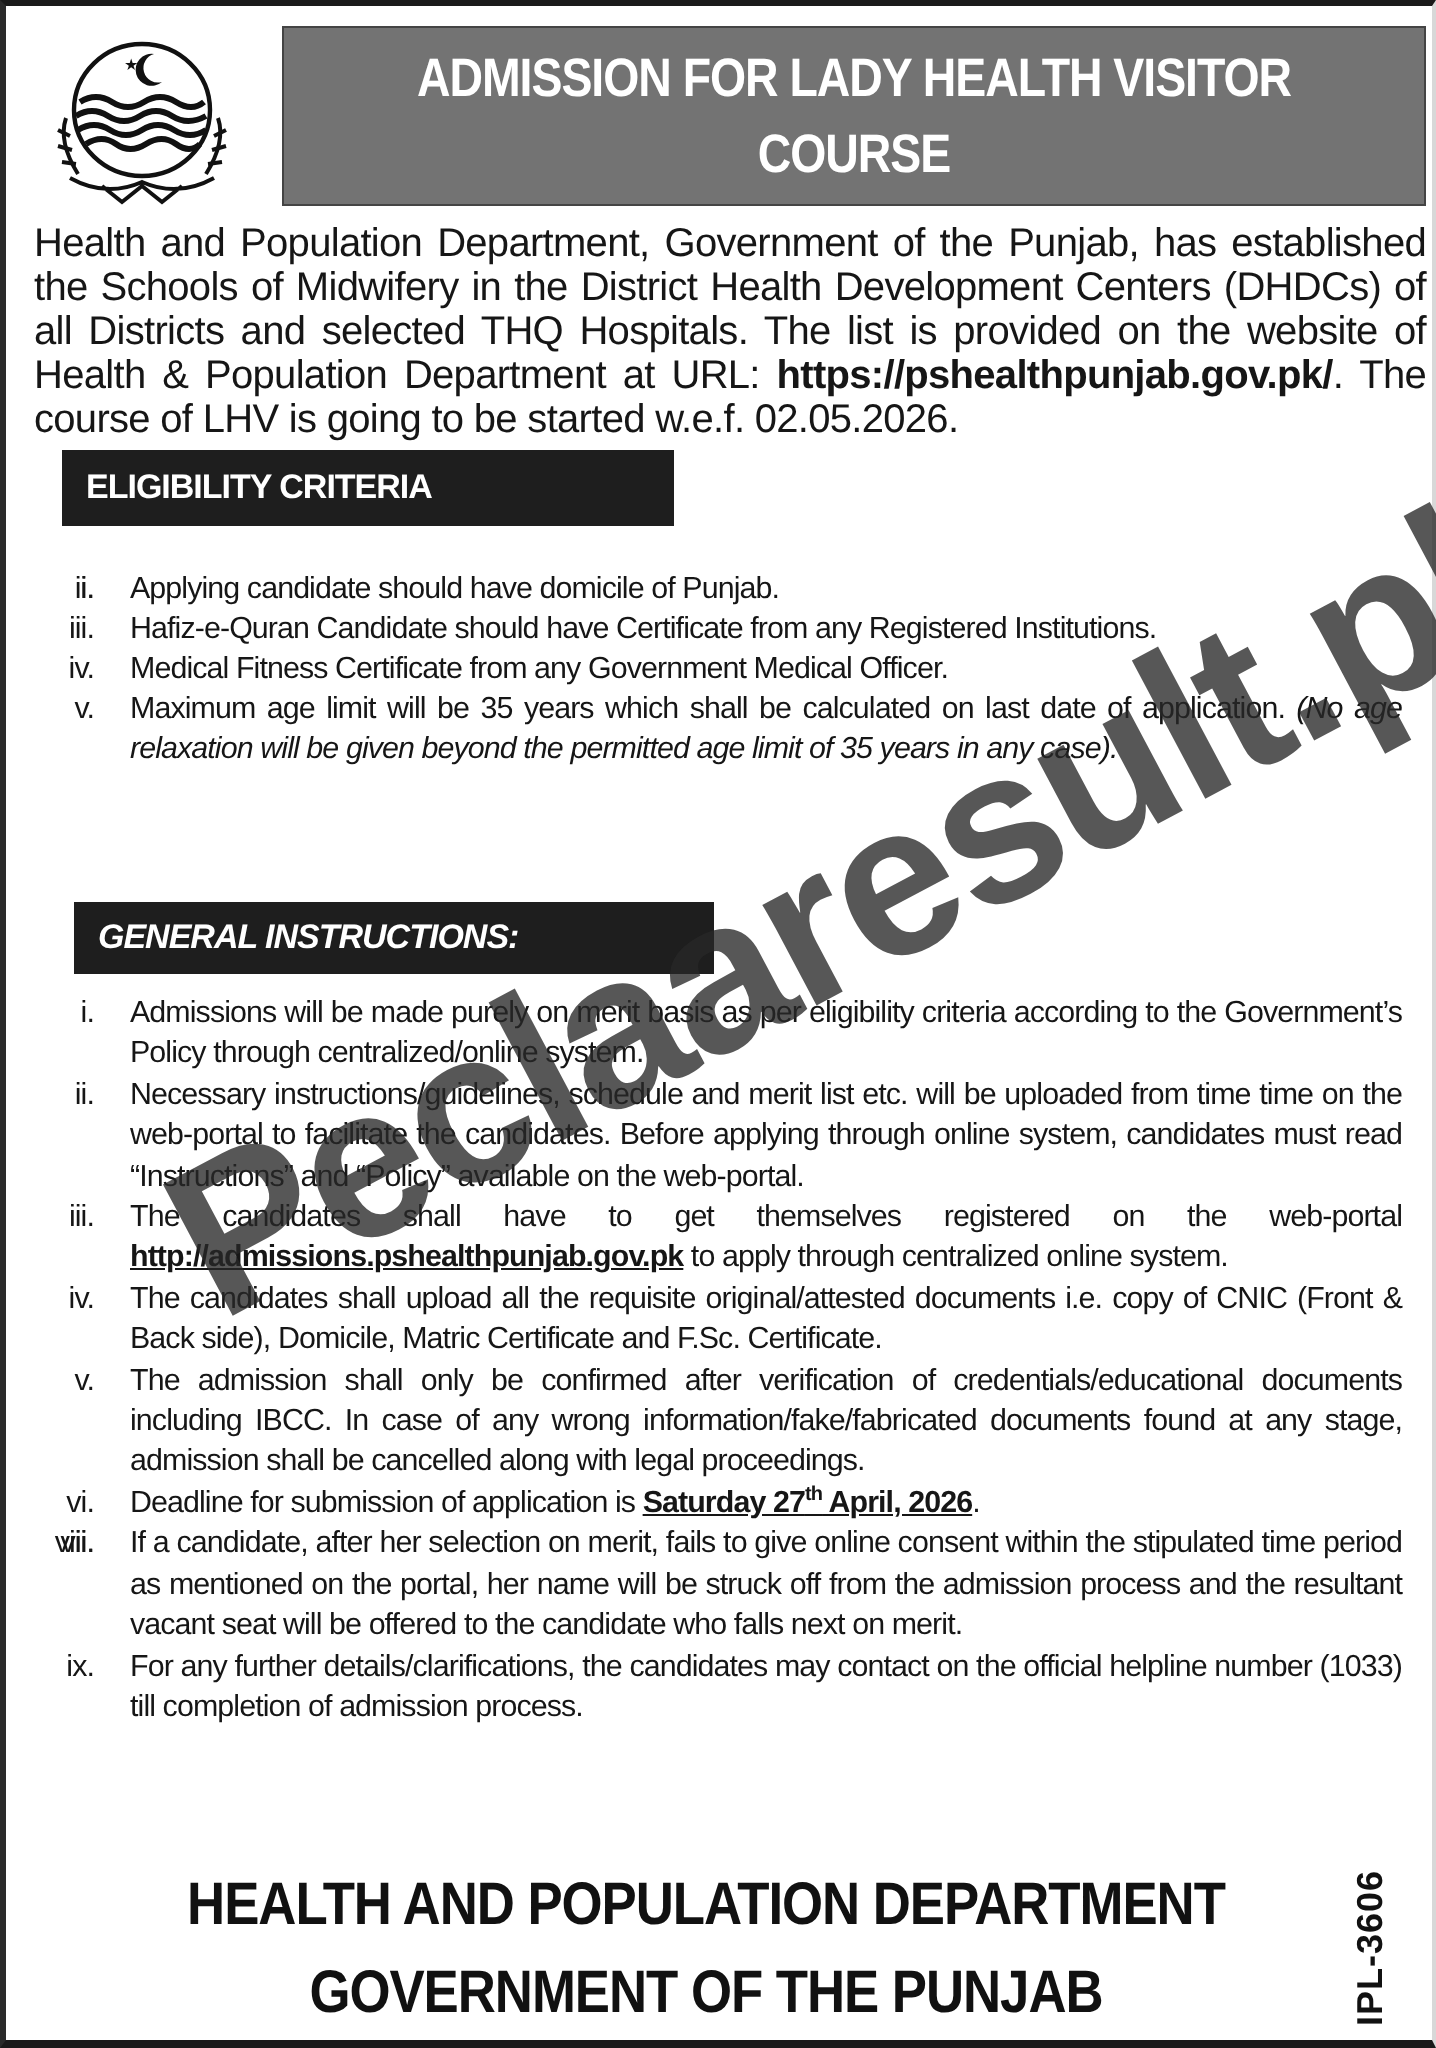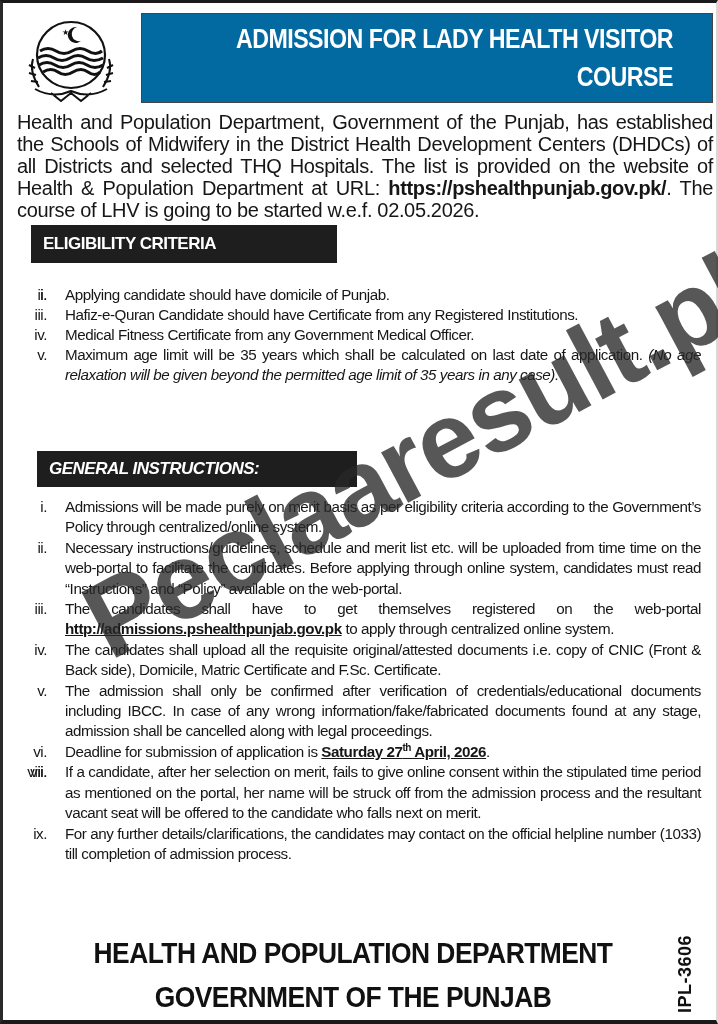--- a/index.html
+++ b/index.html
@@ -3,21 +3,21 @@
 <meta charset="utf-8">
 <style>
   html, body { margin: 0; padding: 0; background: #ffffff; }
   body { width: 718px; height: 1024px; overflow: hidden; position: relative;
          font-family: "Liberation Sans", sans-serif; color: #161616; }
   .frame { position: absolute; left: 0; top: 0; width: 718px; height: 1024px;
            box-sizing: border-box; border-top: 3px solid #1a1a1a; border-left: 3px solid #2a2a2a;
            border-bottom: 4px solid #1a1a1a; border-right: 2px solid #d8d8d8; background: #fff; }
   .logo { position: absolute; left: 18px; top: 14px; width: 100px; height: 88px; }
   .header-box { position: absolute; left: 138px; top: 10px; width: 572px; height: 90px;
-                background: #0369a1; color: #fff; text-align: right;
+                background: #737373; color: #fff; text-align: center;
                 box-shadow: inset 0 0 0 1px #444; }
   .header-box .line { font-family: "Liberation Sans", sans-serif; font-weight: bold;
                       font-size: 27px; letter-spacing: -0.6px; line-height: 38px; transform: scaleX(0.86); }
   .header-box .l1 { margin-top: 7px; }
   .intro { position: absolute; left: 14px; top: 108px; width: 696px;
            font-size: 20px; line-height: 22px; text-align: justify; letter-spacing: -0.35px; }
   .intro b { font-weight: bold; }
   .section-box { position: absolute; background: #1e1e1e; color: #fff; font-weight: bold;
                  font-size: 17px; letter-spacing: -0.5px; box-sizing: border-box; }
   .elig-box { left: 28px; top: 222px; width: 306px; height: 38px; padding: 9px 0 0 12px; }

